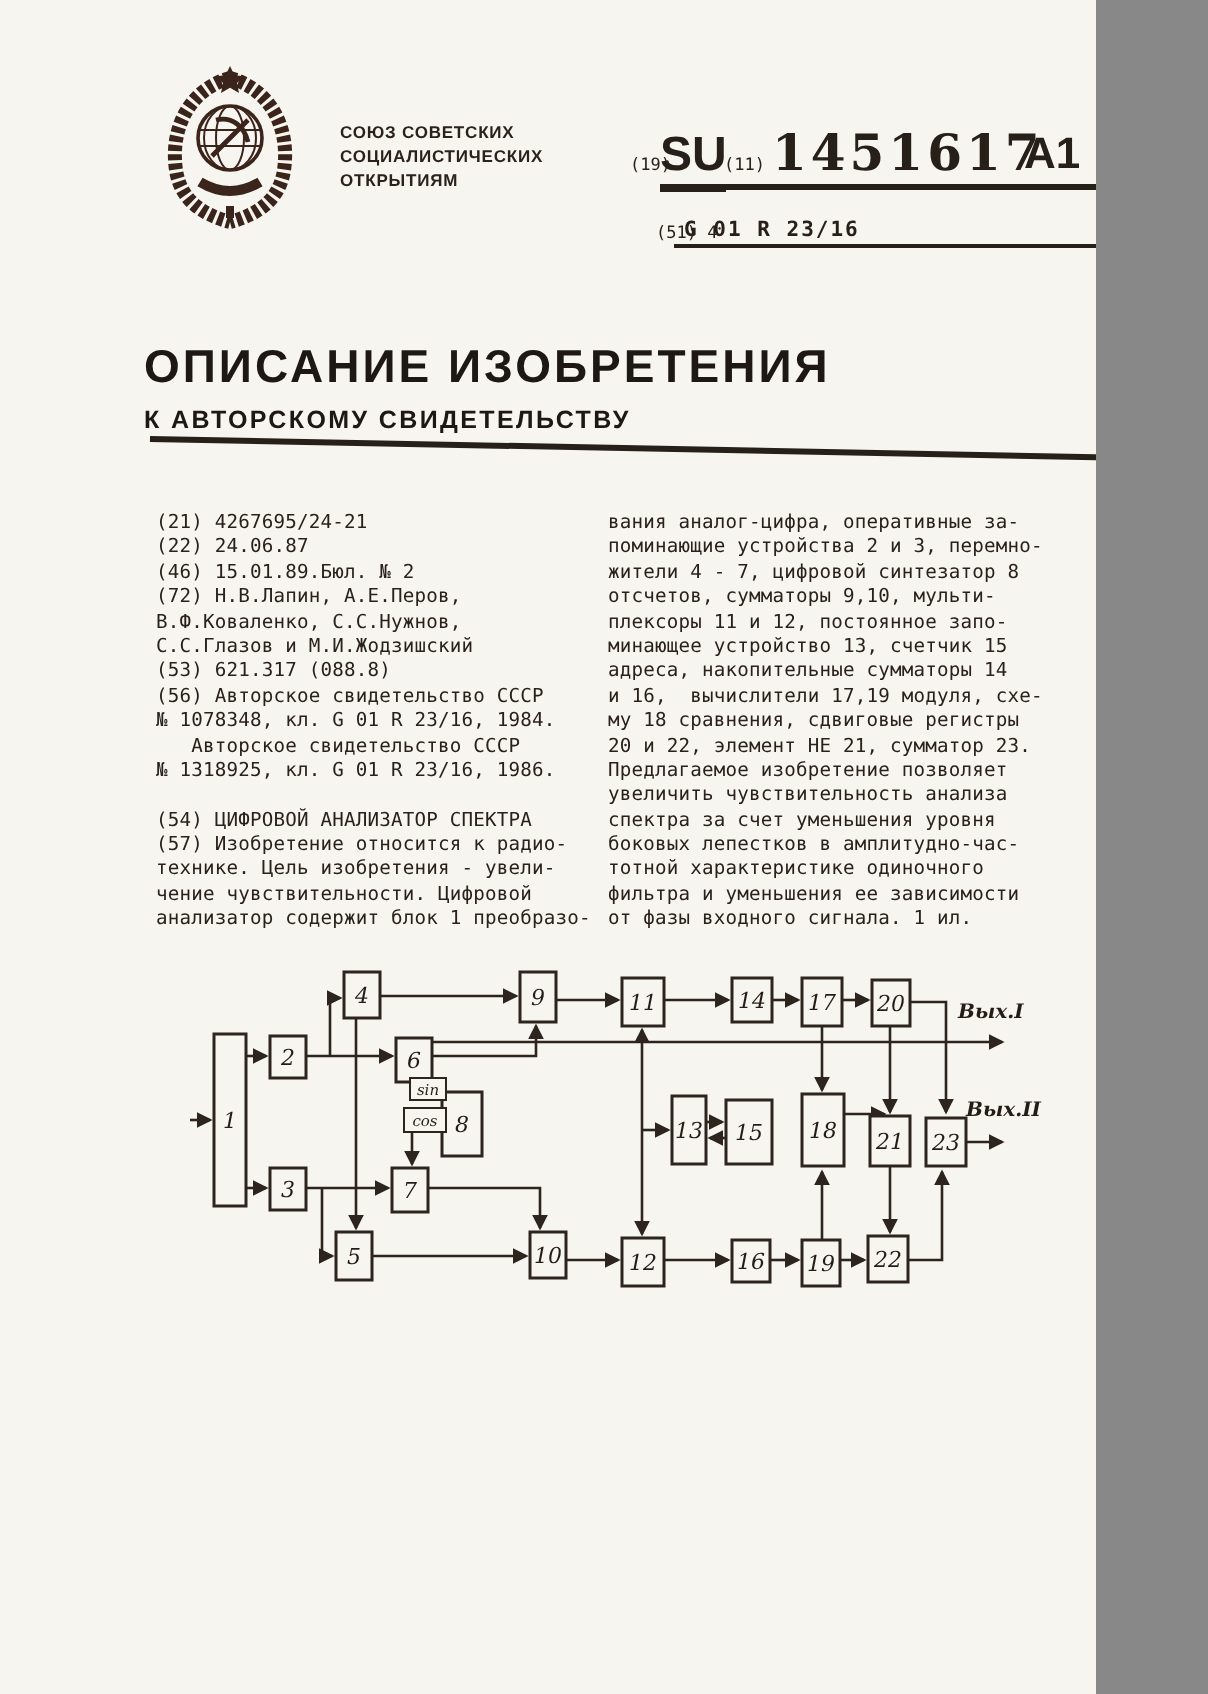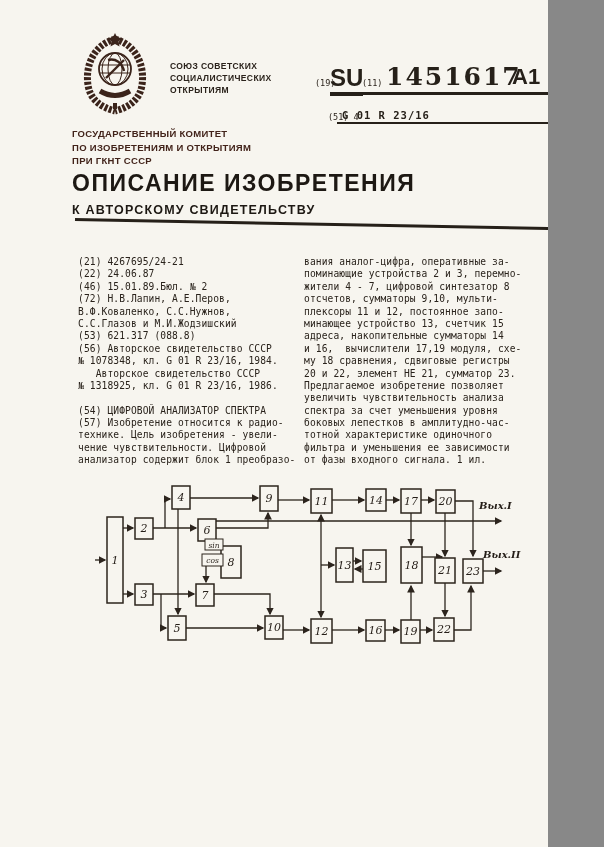--- a/index.html
+++ b/index.html
@@ -82,25 +82,20 @@
   <span class="abs code-small" style="left:362px;top:78px">(11)</span>
   <span class="abs num-big">1451617</span>
   <span class="abs kind-big">A1</span>
   <div class="abs rule" style="left:330px;top:92px;width:232px;height:2.5px"></div>
 
   <span class="abs code-small" style="left:328px;top:112px">(51) 4</span>
   <span class="abs ipc">G 01 R 23/16</span>
   <div class="abs rule" style="left:337px;top:122px;width:225px;height:1.5px"></div>
 
 
-  <div class="abs committee">
-    <div>ГОСУДАРСТВЕННЫЙ КОМИТЕТ</div>
-    <div>ПО ИЗОБРЕТЕНИЯМ И ОТКРЫТИЯМ</div>
-    <div>ПРИ ГКНТ СССР</div>
-  </div>
 
   <div class="abs title-sub">К АВТОРСКОМУ СВИДЕТЕЛЬСТВУ</div>
   <div class="abs title-main">ОПИСАНИЕ ИЗОБРЕТЕНИЯ</div>
   <div class="abs rule" style="left:75px;top:218px;width:524px;height:2.5px;transform:rotate(1.1deg);transform-origin:left center"></div>
 
   <div id="colL" class="abs col"><div class="tl">(21) 4267695/24-21</div><div class="tl">(22) 24.06.87</div><div class="tl">(46) 15.01.89.Бюл. № 2</div><div class="tl">(72) Н.В.Лапин, А.Е.Перов,</div><div class="tl">В.Ф.Коваленко, С.С.Нужнов,</div><div class="tl">С.С.Глазов и М.И.Жодзишский</div><div class="tl">(53) 621.317 (088.8)</div><div class="tl">(56) Авторское свидетельство СССР</div><div class="tl">№ 1078348, кл. G 01 R 23/16, 1984.</div><div class="tl">   Авторское свидетельство СССР</div><div class="tl">№ 1318925, кл. G 01 R 23/16, 1986.</div><div class="tl"></div><div class="tl">(54) ЦИФРОВОЙ АНАЛИЗАТОР СПЕКТРА</div><div class="tl">(57) Изобретение относится к радио-</div><div class="tl">технике. Цель изобретения - увели-</div><div class="tl">чение чувствительности. Цифровой</div><div class="tl">анализатор содержит блок 1 преобразо-</div></div>
   <div id="colR" class="abs col"><div class="tl">вания аналог-цифра, оперативные за-</div><div class="tl">поминающие устройства 2 и 3, перемно-</div><div class="tl">жители 4 - 7, цифровой синтезатор 8</div><div class="tl">отсчетов, сумматоры 9,10, мульти-</div><div class="tl">плексоры 11 и 12, постоянное запо-</div><div class="tl">минающее устройство 13, счетчик 15</div><div class="tl">адреса, накопительные сумматоры 14</div><div class="tl">и 16,  вычислители 17,19 модуля, схе-</div><div class="tl">му 18 сравнения, сдвиговые регистры</div><div class="tl">20 и 22, элемент НЕ 21, сумматор 23.</div><div class="tl">Предлагаемое изобретение позволяет</div><div class="tl">увеличить чувствительность анализа</div><div class="tl">спектра за счет уменьшения уровня</div><div class="tl">боковых лепестков в амплитудно-час-</div><div class="tl">тотной характеристике одиночного</div><div class="tl">фильтра и уменьшения ее зависимости</div><div class="tl">от фазы входного сигнала. 1 ил.</div></div>
 
   <svg class="abs" style="left:0;top:472px" width="604" height="186" viewBox="0 472 604 186">
     <defs>

